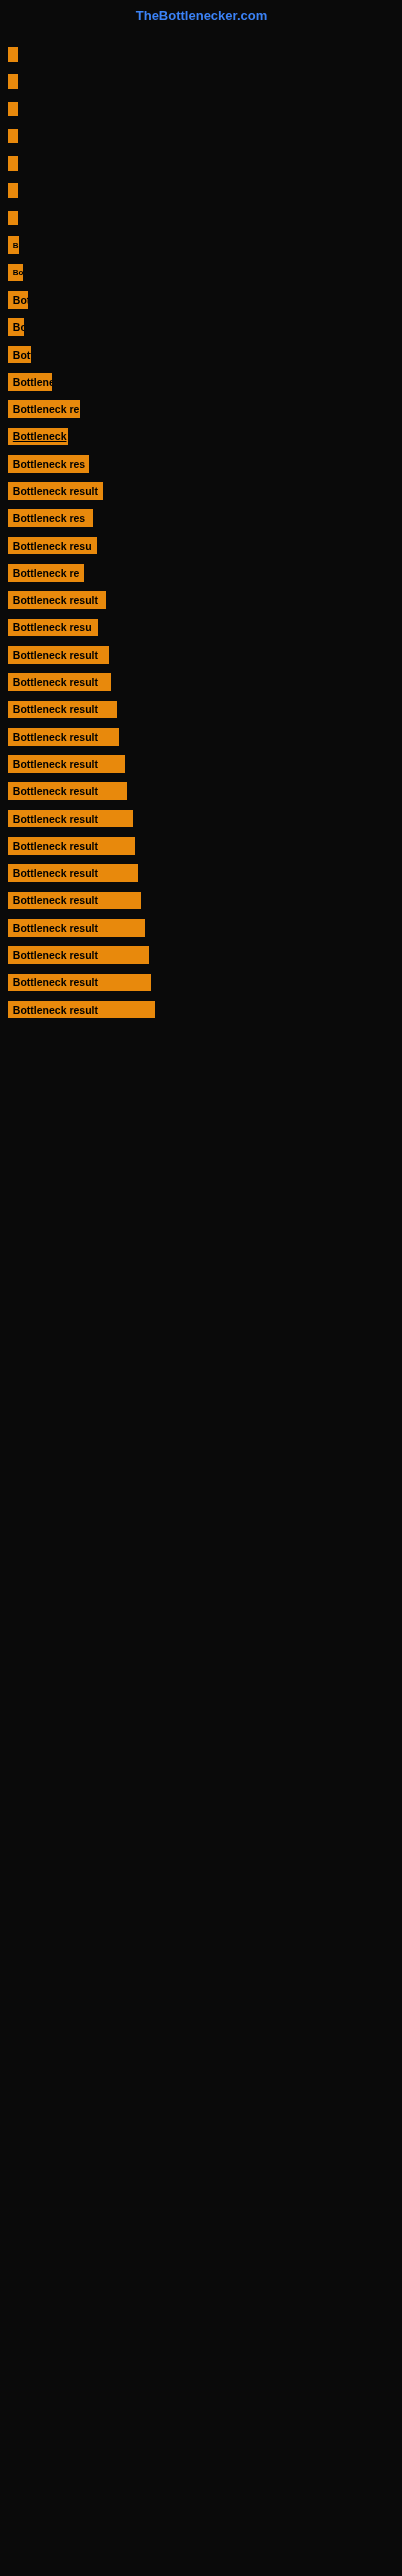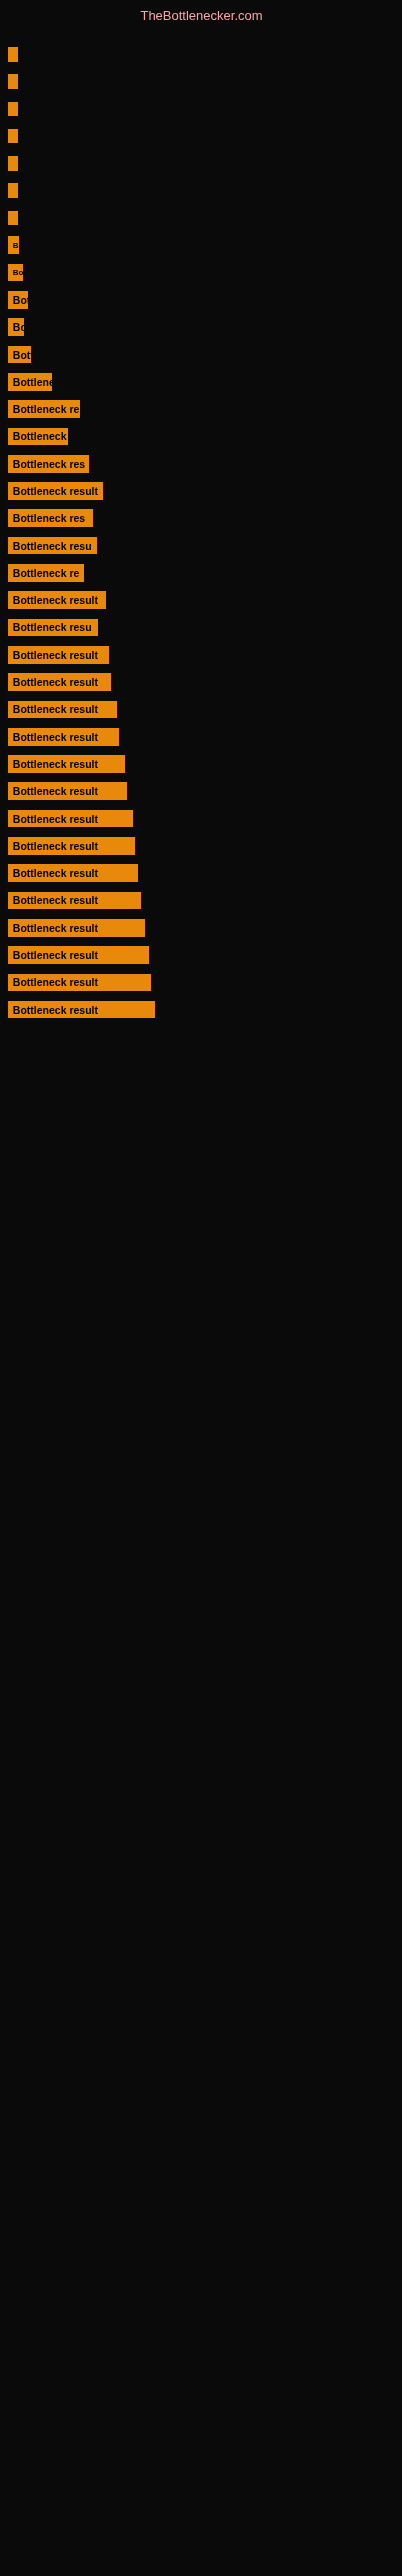--- a/index.html
+++ b/index.html
@@ -9,25 +9,25 @@
     }
     body {
       background-color: #0a0a0a;
       width: 403px;
       min-height: 2576px;
       font-family: Arial, sans-serif;
       position: relative;
       overflow-x: hidden;
     }
     .site-title {
-      color: #fca5a5;
+      color: #3b82f6;
       font-size: 13px;
       text-align: center;
       padding: 8px 0 4px 0;
-      font-weight: normal;
+      font-weight: bold;
     }
     .bars-container {
       padding: 16px 8px 0 8px;
       display: flex;
       flex-direction: column;
       gap: 0px;
     }
     .bar-row {
       display: flex;
       align-items: center;
@@ -91,21 +91,21 @@
     <div class="bar-row">
       <div class="bar-label" style="width: 22.5px; min-width: 22.5px; max-width: 22.5px; overflow: hidden; font-size: 10.5px;">Bott</div>
     </div>
     <div class="bar-row">
       <div class="bar-label" style="width: 44px; min-width: 44px; max-width: 44px; overflow: hidden; font-size: 10.5px; text-align: right;">Bottlene</div>
     </div>
     <div class="bar-row">
       <div class="bar-label" style="width: 72px; min-width: 72px; max-width: 72px; overflow: hidden; font-size: 10.5px;">Bottleneck re</div>
     </div>
     <div class="bar-row">
-      <div class="bar-label" style="width: 60px; min-width: 60px; max-width: 60px; overflow: hidden; font-size: 10.5px;">Bottleneck</div>
+      <div class="bar-label" style="width: 60px; min-width: 60px; max-width: 60px; overflow: hidden; font-size: 10.5px; text-decoration: underline;">Bottleneck</div>
     </div>
     <div class="bar-row">
       <div class="bar-label" style="width: 81px; min-width: 81px; max-width: 81px; overflow: hidden; font-size: 10.5px;">Bottleneck res</div>
     </div>
     <div class="bar-row">
       <div class="bar-label" style="width: 95px; min-width: 95px; max-width: 95px; overflow: hidden; font-size: 10.5px;">Bottleneck result</div>
     </div>
     <div class="bar-row">
       <div class="bar-label" style="width: 85px; min-width: 85px; max-width: 85px; overflow: hidden; font-size: 10.5px;">Bottleneck res</div>
     </div>

